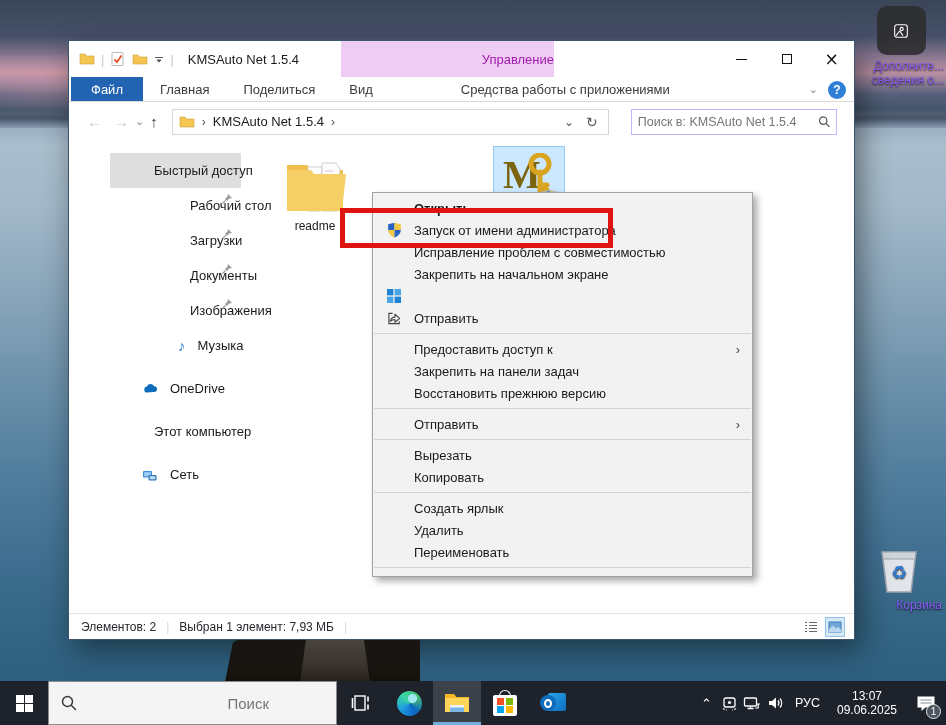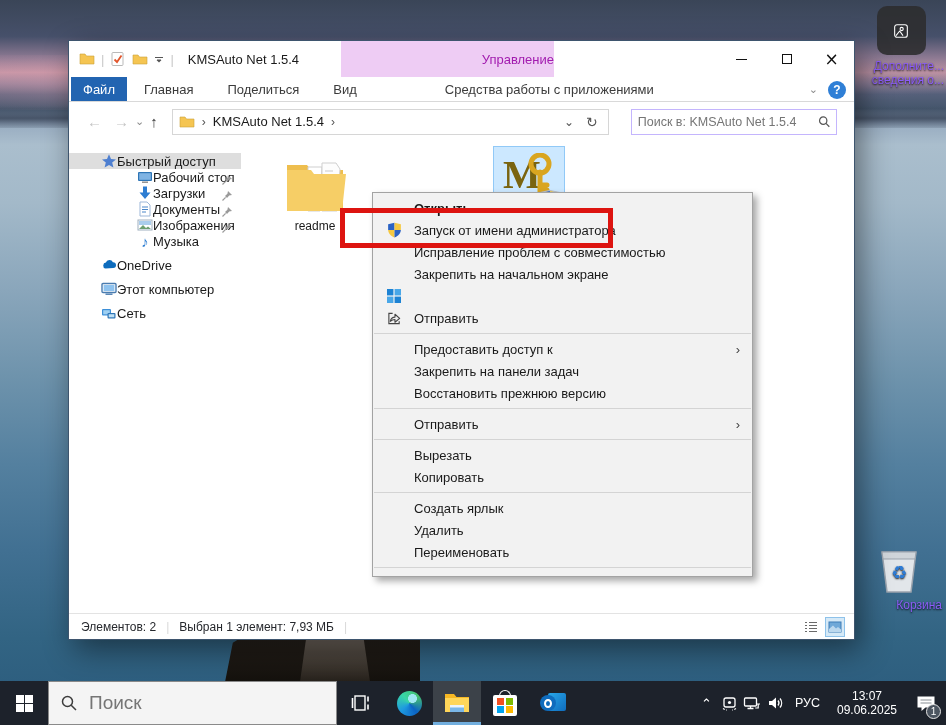--- a/index.html
+++ b/index.html
@@ -45,21 +45,21 @@
     display:flex; align-items:center; justify-content:flex-end; color:#a21caf; font-size:13px; }
   .win-controls { position:absolute; right:0; top:0; height:36px; display:flex; }
   .wc { width:45px; height:36px; display:flex; align-items:center; justify-content:center; color:#111; }
   .wc-min-glyph { width:11px; height:1px; background:#111; }
   .wc-max-glyph { width:10px; height:10px; border:1px solid #111; }
   .wc-close-glyph { font-size:17px; line-height:1; font-family:"DejaVu Sans",sans-serif; }
 
   .tabrow { position:relative; height:25px; background:#fff; border-bottom:1px solid #d9d9d9;
     display:flex; align-items:stretch; font-size:13px; color:#3b3b3b; }
   .tab { display:flex; align-items:center; padding:0 17px; }
-  .tab-file { background:#2264b1; color:#fff; padding:0 12px; margin-left:2px; }
+  .tab-file { background:#2264b1; color:#fff; padding:0 20px; margin-left:2px; }
   .tab-apptools { margin-left:54px; }
   .ribbon-right { position:absolute; right:8px; top:0; height:25px; display:flex; align-items:center; gap:10px; }
   .chev-down { color:#8a8a8a; font-size:11px; }
   .help-btn { width:18px; height:18px; border-radius:50%; background:#2f7fd6; color:#fff; font-size:12px;
     display:flex; align-items:center; justify-content:center; font-weight:bold; }
 
   .addrrow { height:39px; display:flex; align-items:center; padding:0 10px 0 12px; background:#fff; }
   .nav-arrow { font-size:15px; padding:0 6px; }
   .disabled { color:#c4c4c4; }
   .enabled { color:#3b3b3b; }
@@ -67,22 +67,22 @@
     margin-left:8px; padding:0 4px 0 6px; color:#1a1a1a; }
   .addr-box .crumb-sep { color:#555; padding:0 7px; font-size:12px; }
   .addr-spacer { flex:1; }
   .addr-ctl { color:#555; padding:0 6px; font-size:12px; }
   .search-box { height:26px; border:1px solid #c4b5fd; flex:0 0 206px; margin-left:22px;
     display:flex; align-items:center; padding:0 6px; }
   .search-box input { border:none; outline:none; width:100%; font-family:inherit; font-size:12.5px; color:#535353; }
 
   .main { position:absolute; top:100px; left:0; right:0; bottom:26px; display:flex; background:#fff; }
   .navpane { width:172px; padding-top:12px; flex:none; }
-  .nav-item { height:16px; display:flex; align-items:center; gap:0; padding-left:32px; position:relative;
-    color:#1a1a1a; white-space:nowrap; }
+  .nav-item { height:35px; display:flex; align-items:center; gap:12px; padding-left:32px; position:relative;
+    color:#1a1a1a; white-space:nowrap;margin-left:41px; }
   .nav-item.lvl1 { padding-left:68px; }
   .nav-item.sel { background:#dedede; }
   .nav-item .pin { position:absolute; right:8px; top:5px; }
   .nav-gap { height:8px; }
 
   .content { flex:1; position:relative; }
   .tile { position:absolute; width:72px; text-align:center; color:#1a1a1a; font-size:12px; }
   .tile .icon-wrap { height:66px; display:flex; align-items:flex-end; justify-content:center; }
   .tile .fname { margin-top:4px; line-height:14px; }
   .tile-readme { left:38px; top:8px; }
@@ -113,21 +113,21 @@
     border:5px solid #dd1410; z-index:60; }
 
   
   .taskbar { position:absolute; left:0; bottom:0; width:946px; height:44px; background:#1d222b;
     display:flex; align-items:stretch; z-index:100; }
   .tb-start { width:48px; display:flex; align-items:center; justify-content:center; }
   .win-logo { width:17px; height:17px; display:grid; grid-template-columns:8px 8px; grid-template-rows:8px 8px; gap:1px; }
   .win-logo div { background:#fff; }
   .tb-search { width:289px; background:#f4f4f4; border:1px solid #8a8a8a; display:flex; align-items:center;
     padding-left:12px; gap:12px; }
-  .tb-search input { border:none; outline:none; background:transparent; font-family:inherit; font-size:19px; color:#454545; width:180px; }
+  .tb-search input { border:none; outline:none; background:transparent; font-family:inherit; font-size:15px; color:#454545; width:180px;text-align:right; }
   .tb-slot { width:48px; display:flex; align-items:center; justify-content:center; position:relative; }
   .tb-slot.active { background:#3c4249; box-shadow:inset 0 -3px 0 #71aede; }
   .tray { position:absolute; right:0; top:0; height:44px; display:flex; align-items:center; color:#fff; }
   .tray-ico { width:23px; display:flex; align-items:center; justify-content:center; }
   .tray-lang { font-size:12.5px; margin:0 8px; }
   .tray-clock { font-size:12px; text-align:center; line-height:14px; margin:0 8px; min-width:62px; }
   .tray-notif { position:relative; width:40px; height:44px; display:flex; align-items:center; justify-content:center; }
   .notif-badge { position:absolute; right:5px; bottom:6px; width:15px; height:15px; border-radius:50%;
     background:#4c5560; border:1px solid #e6e6e6; color:#fff; font-size:10px; display:flex; align-items:center; justify-content:center; }
 

